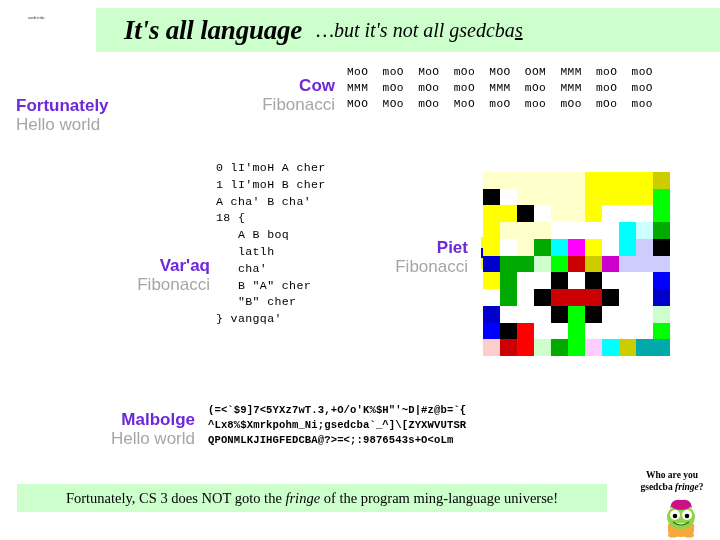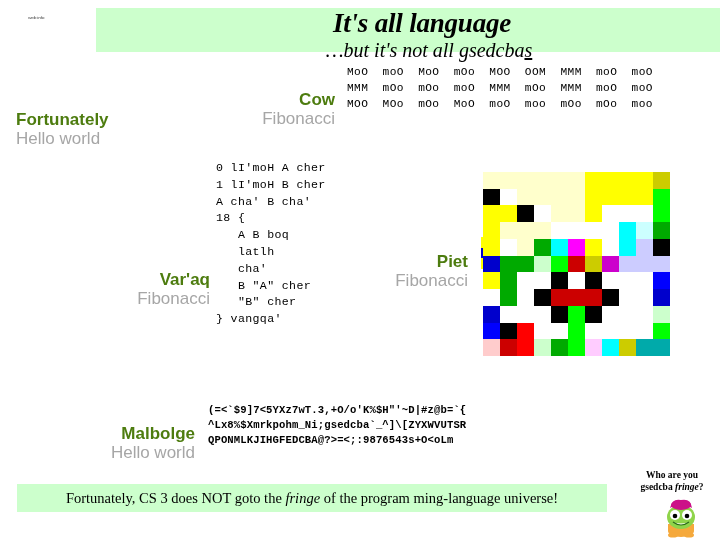--- a/index.html
+++ b/index.html
@@ -34,21 +34,20 @@
     position: absolute;
     left: 96px;
     top: 8px;
     width: 624px;
     height: 44px;
     background: #ccffcc;
     display: flex;
     align-items: center;
     padding-left: 28px;
     box-sizing: border-box;
-    flex-direction: column;
   }
   #title-main {
     font-family: "Liberation Serif", serif;
     font-weight: bold;
     font-style: italic;
     font-size: 27px;
     color: #000000;
     letter-spacing: -0.2px;
     white-space: nowrap;
   }
@@ -61,24 +60,23 @@
     white-space: nowrap;
   }
   #title-sub .u { text-decoration: underline; }
 
   
   .lang-label { position: absolute; }
   .lang-name {
     font-family: "Liberation Sans", sans-serif;
     font-weight: bold;
     font-size: 17px;
-    color: #4d7c0f;
+    color: #6d28d9;
     white-space: nowrap;
     line-height: 19px;
-    margin-top: 14px;
   }
   .lang-prog {
     font-family: "Liberation Sans", sans-serif;
     font-size: 17px;
     color: #a6a6a6;
     white-space: nowrap;
     line-height: 19px;
   }
   .align-right { text-align: right; }
   .align-left  { text-align: left; }

